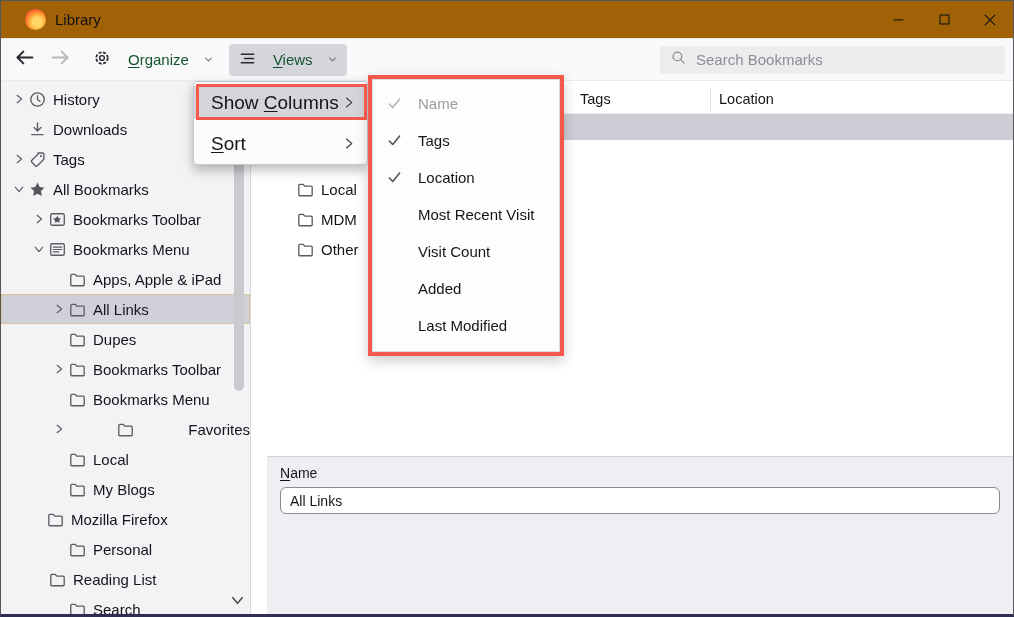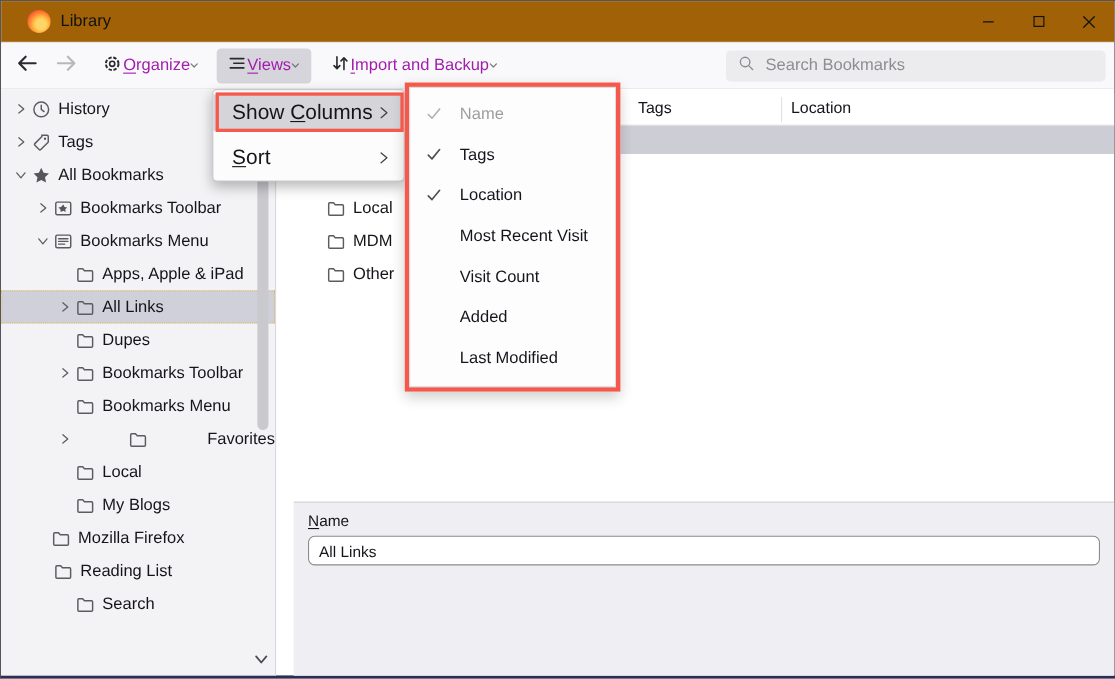--- a/index.html
+++ b/index.html
@@ -9,21 +9,21 @@
   
   .titlebar{height:38px;background:#a16207;display:flex;align-items:center;border-bottom:1px solid #ececee;}
   .ff-logo{width:21px;height:21px;margin-left:24px;border-radius:50%;
     background:radial-gradient(circle at 58% 62%, #ffd567 0 26%, #ffb13c 42%, #ff6a2f 66%, #e0336d 92%);}
   .title-text{margin-left:9px;font-size:15px;color:#111;}
   .win-controls{margin-left:auto;display:flex;height:100%;}
   .win-btn{width:46px;height:100%;display:flex;align-items:center;justify-content:center;cursor:default;}
   
   .toolbar{height:42px;background:#f9f9fb;display:flex;align-items:center;padding:0 8px;border-bottom:1px solid #ebebee;}
   .nav-btn{width:30px;height:30px;display:flex;align-items:center;justify-content:center;}
-  .tb-btn{display:flex;align-items:center;gap:1px;height:32px;padding:0 10px;border-radius:4px;font-size:15px;color:#a21caf;white-space:nowrap;}
+  .tb-btn{display:flex;align-items:center;gap:17px;height:32px;padding:0 10px;border-radius:4px;font-size:15px;color:#14532d;white-space:nowrap;}
   .tb-btn.active{background:#d5d5db;}
   .tb-btn u{text-underline-offset:2px;}
   .caret{display:flex;margin-left:-2px;opacity:.8;}
   .search{margin-left:auto;width:345px;height:28px;background:#ececef;border-radius:4px;display:flex;align-items:center;gap:8px;padding:0 11px;}
   .search input{flex:1;border:none;background:transparent;outline:none;font-size:15px;color:#15141a;}
   .search input::placeholder{color:#8d8d92;}
   
   .main{display:flex;height:535px;gap:16px;}
   .sidebar{position:relative;width:250px;background:#f3f3f6;border-right:1px solid #d9d9dd;padding-top:3px;overflow:hidden;flex:none;}
   .side-row{height:30px;display:flex;align-items:center;font-size:15px;}
@@ -118,31 +118,20 @@
       <span><svg width="17" height="17" viewBox="0 0 16 16">
             <path d="M2.2 4h11.6M5.2 8h8.6M2.2 12h11.6" fill="none" stroke="#2b2b2f" stroke-width="1.4" stroke-linecap="round"></path>
           </svg></span>
       <span><u>V</u>iews</span>
       <span class="caret">
           <svg width="9" height="9" viewBox="0 0 16 16">
             <path d="M3 5.5l5 5 5-5" fill="none" stroke="#5b5b60" stroke-width="2" stroke-linecap="round" stroke-linejoin="round"></path>
           </svg>
         </span>
     </div>
-    <div class="tb-btn" style="margin-left:8px">
-      <span><svg width="17" height="17" viewBox="0 0 16 16">
-            <path d="M5 2.6v9.8M2.5 10L5 12.6 7.5 10M11 13.4V3.6M8.5 6L11 3.4 13.5 6" fill="none" stroke="#2b2b2f" stroke-width="1.4" stroke-linecap="round" stroke-linejoin="round"></path>
-          </svg></span>
-      <span><u>I</u>mport and Backup</span>
-      <span class="caret">
-          <svg width="9" height="9" viewBox="0 0 16 16">
-            <path d="M3 5.5l5 5 5-5" fill="none" stroke="#5b5b60" stroke-width="2" stroke-linecap="round" stroke-linejoin="round"></path>
-          </svg>
-        </span>
-    </div>
     <div class="search">
       <span><svg width="15" height="15" viewBox="0 0 16 16">
             <circle cx="6.8" cy="6.8" r="4.6" fill="none" stroke="#8b8b90" stroke-width="1.3"></circle>
             <path d="M10.3 10.3L14 14" stroke="#8b8b90" stroke-width="1.3" stroke-linecap="round"></path>
           </svg></span>
       <input type="text" placeholder="Search Bookmarks" style="">
     </div>
   </div>
 
   <div class="main">
@@ -156,20 +145,29 @@
             </span>
             <span class="s-icon">
               <svg width="17" height="17" viewBox="0 0 16 16">
                 <circle cx="8" cy="8" r="6.3" fill="none" stroke="#5b5b60" stroke-width="1.25"></circle>
                 <path d="M8 4.4V8l2.4 1.8" fill="none" stroke="#5b5b60" stroke-width="1.25" stroke-linecap="round"></path>
               </svg>
             </span>
             <span class="s-label">History</span>
           </div>
           <div class="side-row" style="padding-left: 8px;">
+            <span class="chev"></span>
+            <span class="s-icon">
+              <svg width="17" height="17" viewBox="0 0 16 16">
+                <path d="M8 1.8v7.4M4.8 6.2L8 9.4l3.2-3.2M2.6 12.8h10.8" fill="none" stroke="#5b5b60" stroke-width="1.3" stroke-linecap="round" stroke-linejoin="round"></path>
+              </svg>
+            </span>
+            <span class="s-label">Downloads</span>
+          </div>
+          <div class="side-row" style="padding-left: 8px;">
             <span class="chev">
               <svg width="12" height="12" viewBox="0 0 16 16">
                 <path d="M5.5 3l6 5-6 5" fill="none" stroke="#5b5b60" stroke-width="1.5" stroke-linecap="round" stroke-linejoin="round"></path>
               </svg>
             </span>
             <span class="s-icon">
               <svg width="17" height="17" viewBox="0 0 16 16">
                 <path d="M8.6 1.9h4.4a1 1 0 0 1 1 1v4.4a1 1 0 0 1-.3.7l-6.1 6.1a1 1 0 0 1-1.4 0L2.5 10.4a1 1 0 0 1 0-1.4l6.1-6.1z" fill="none" stroke="#5b5b60" stroke-width="1.25"></path>
                 <circle cx="11.2" cy="4.8" r="1" fill="#5b5b60"></circle>
               </svg>
@@ -302,20 +300,29 @@
             <span class="s-label">My Blogs</span>
           </div>
           <div class="side-row" style="padding-left: 26px;">
             <span class="chev"></span>
             <span class="s-icon">
               <svg width="17" height="17" viewBox="0 0 16 16">
                 <path d="M1.7 13V4.1c0-.5.4-.9.9-.9h3.2l1.5 1.7h6.1c.5 0 .9.4.9.9V13c0 .5-.4.9-.9.9H2.6c-.5 0-.9-.4-.9-.9z" fill="none" stroke="#5b5b60" stroke-width="1.25"></path>
               </svg>
             </span>
             <span class="s-label">Mozilla Firefox</span>
+          </div>
+          <div class="side-row" style="padding-left: 48px;">
+            <span class="chev"></span>
+            <span class="s-icon">
+              <svg width="17" height="17" viewBox="0 0 16 16">
+                <path d="M1.7 13V4.1c0-.5.4-.9.9-.9h3.2l1.5 1.7h6.1c.5 0 .9.4.9.9V13c0 .5-.4.9-.9.9H2.6c-.5 0-.9-.4-.9-.9z" fill="none" stroke="#5b5b60" stroke-width="1.25"></path>
+              </svg>
+            </span>
+            <span class="s-label">Personal</span>
           </div>
           <div class="side-row" style="padding-left: 28px;">
             <span class="chev"></span>
             <span class="s-icon">
               <svg width="17" height="17" viewBox="0 0 16 16">
                 <path d="M1.7 13V4.1c0-.5.4-.9.9-.9h3.2l1.5 1.7h6.1c.5 0 .9.4.9.9V13c0 .5-.4.9-.9.9H2.6c-.5 0-.9-.4-.9-.9z" fill="none" stroke="#5b5b60" stroke-width="1.25"></path>
               </svg>
             </span>
             <span class="s-label">Reading List</span>
           </div>

